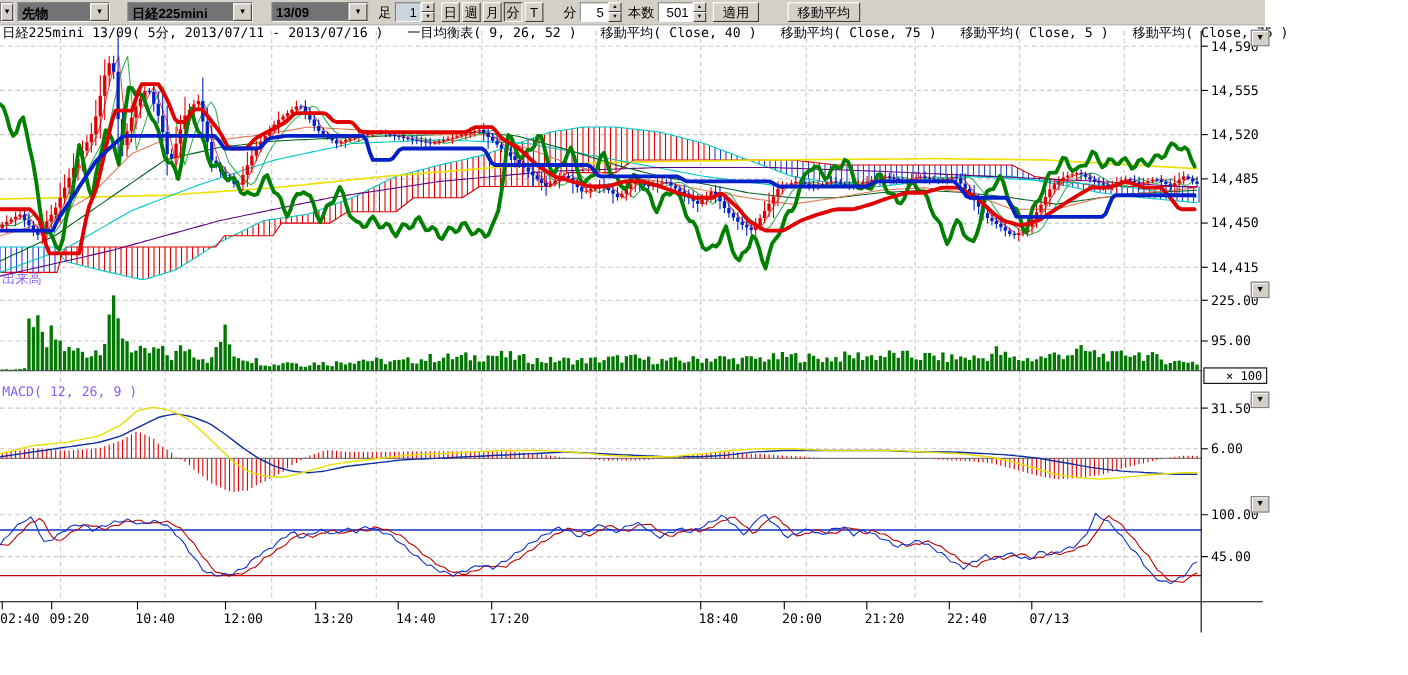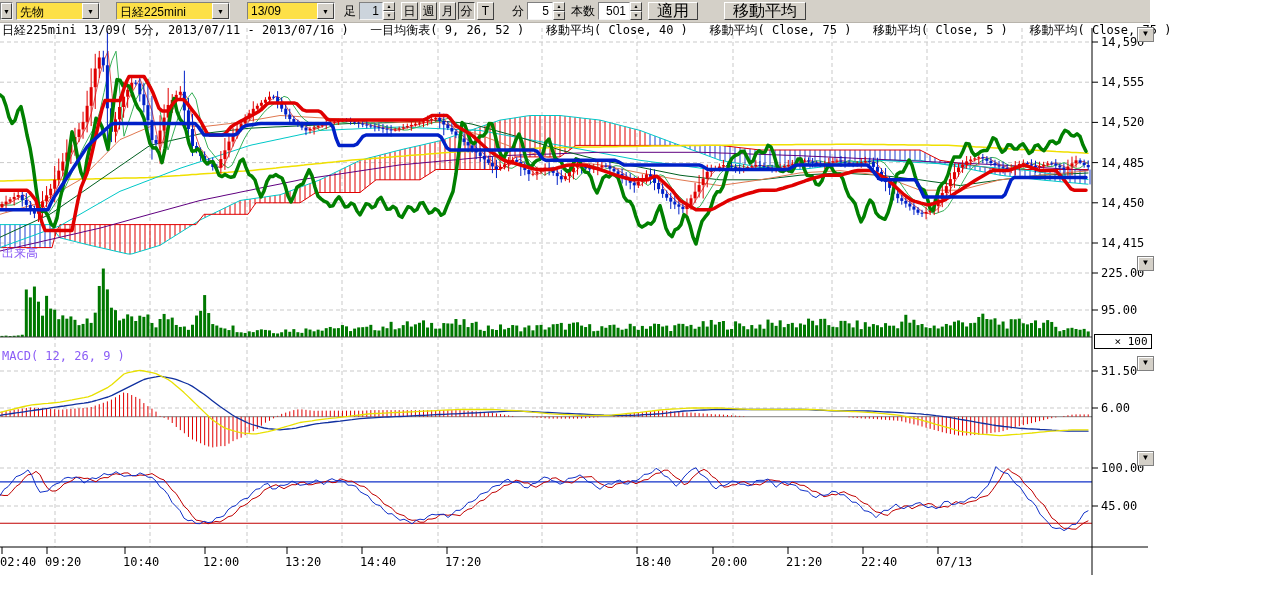--- a/index.html
+++ b/index.html
@@ -3,38 +3,38 @@
 <meta charset="utf-8">
 <style>
   html,body{margin:0;padding:0;width:1280px;height:614px;overflow:hidden;background:#fff;
     font-family:"Liberation Sans",sans-serif;}
   #stage{position:relative;width:1280px;height:614px;background:#fff;}
   #cv{position:absolute;left:0;top:0;}
   
   .tb{position:absolute;top:0;left:0;width:1150px;height:22px;background:#d4d0c8;
       display:flex;align-items:center;font-size:12px;z-index:5;border-bottom:1px solid #b8b4ac;}
   .tlabel{margin:0 3px;color:#000;white-space:nowrap;}
-  .combo{display:flex;height:18px;box-sizing:border-box;background:#fde047;
-         border:1px solid;border-color:#808080 #f4f4f4 #f4f4f4 #808080;}
+  .combo{display:flex;height:18px;box-sizing:border-box;background:#737373;
+         border:1px solid;border-color:#808080 #f4f4f4 #f4f4f4 #808080;font-weight:bold;}
   .cfield{flex:1;padding:1px 3px;overflow:hidden;white-space:nowrap;font-size:12px;}
   .cbtn{width:15px;background:#d4d0c8;border:1px solid;border-color:#fff #404040 #404040 #fff;
         font-size:7px;display:flex;align-items:center;justify-content:center;color:#000;}
   .spin{display:flex;height:18px;box-sizing:border-box;}
   .sfield{background:#fff;border:1px solid;border-color:#808080 #f4f4f4 #f4f4f4 #808080;
           font-size:12px;text-align:right;padding:1px 3px;box-sizing:border-box;}
   .sgray{background:#ccd4dc;}
   .sbtns{display:flex;flex-direction:column;width:12px;height:18px;}
   .sbtn{flex:1;background:#d4d0c8;border:1px solid;border-color:#fff #404040 #404040 #fff;
         font-size:5px;line-height:6px;text-align:center;overflow:hidden;color:#000;}
   .pbtn{width:17px;height:18px;box-sizing:border-box;background:#d4d0c8;margin-right:2px;
         border:1px solid;border-color:#fff #404040 #404040 #fff;font-size:12px;
         display:flex;align-items:center;justify-content:center;}
   .pbtn.pressed{border-color:#404040 #fff #fff #404040;background:#cac6be;}
   .wbtn{height:18px;box-sizing:border-box;background:#d4d0c8;padding:0 8px;
-        border:1px solid;border-color:#fff #404040 #404040 #fff;font-size:16px;
+        border:1px solid;border-color:#fff #404040 #404040 #fff;font-size:12px;
         display:flex;align-items:center;justify-content:center;}
   
   .lg{position:absolute;left:2px;font:12px "DejaVu Sans Mono",monospace;color:#000;
       white-space:pre;z-index:3;}
   .caret{color:#e00000;}
   .plabel{position:absolute;left:2px;font:12px "DejaVu Sans Mono",monospace;color:#8b5cf6;z-index:3;}
   .mult{position:absolute;left:1094px;top:334px;width:40px;height:13px;border:1px solid #000;
         font:11px "DejaVu Sans Mono",monospace;text-align:center;line-height:13px;z-index:3;background:#fff;padding-left:16px;}
   .parrow{position:absolute;left:1137px;width:15px;height:13px;background:#d4d0c8;z-index:3;
         border:1px solid #808080;box-shadow:inset 1px 1px 0 #fff;font-size:8px;line-height:12px;

